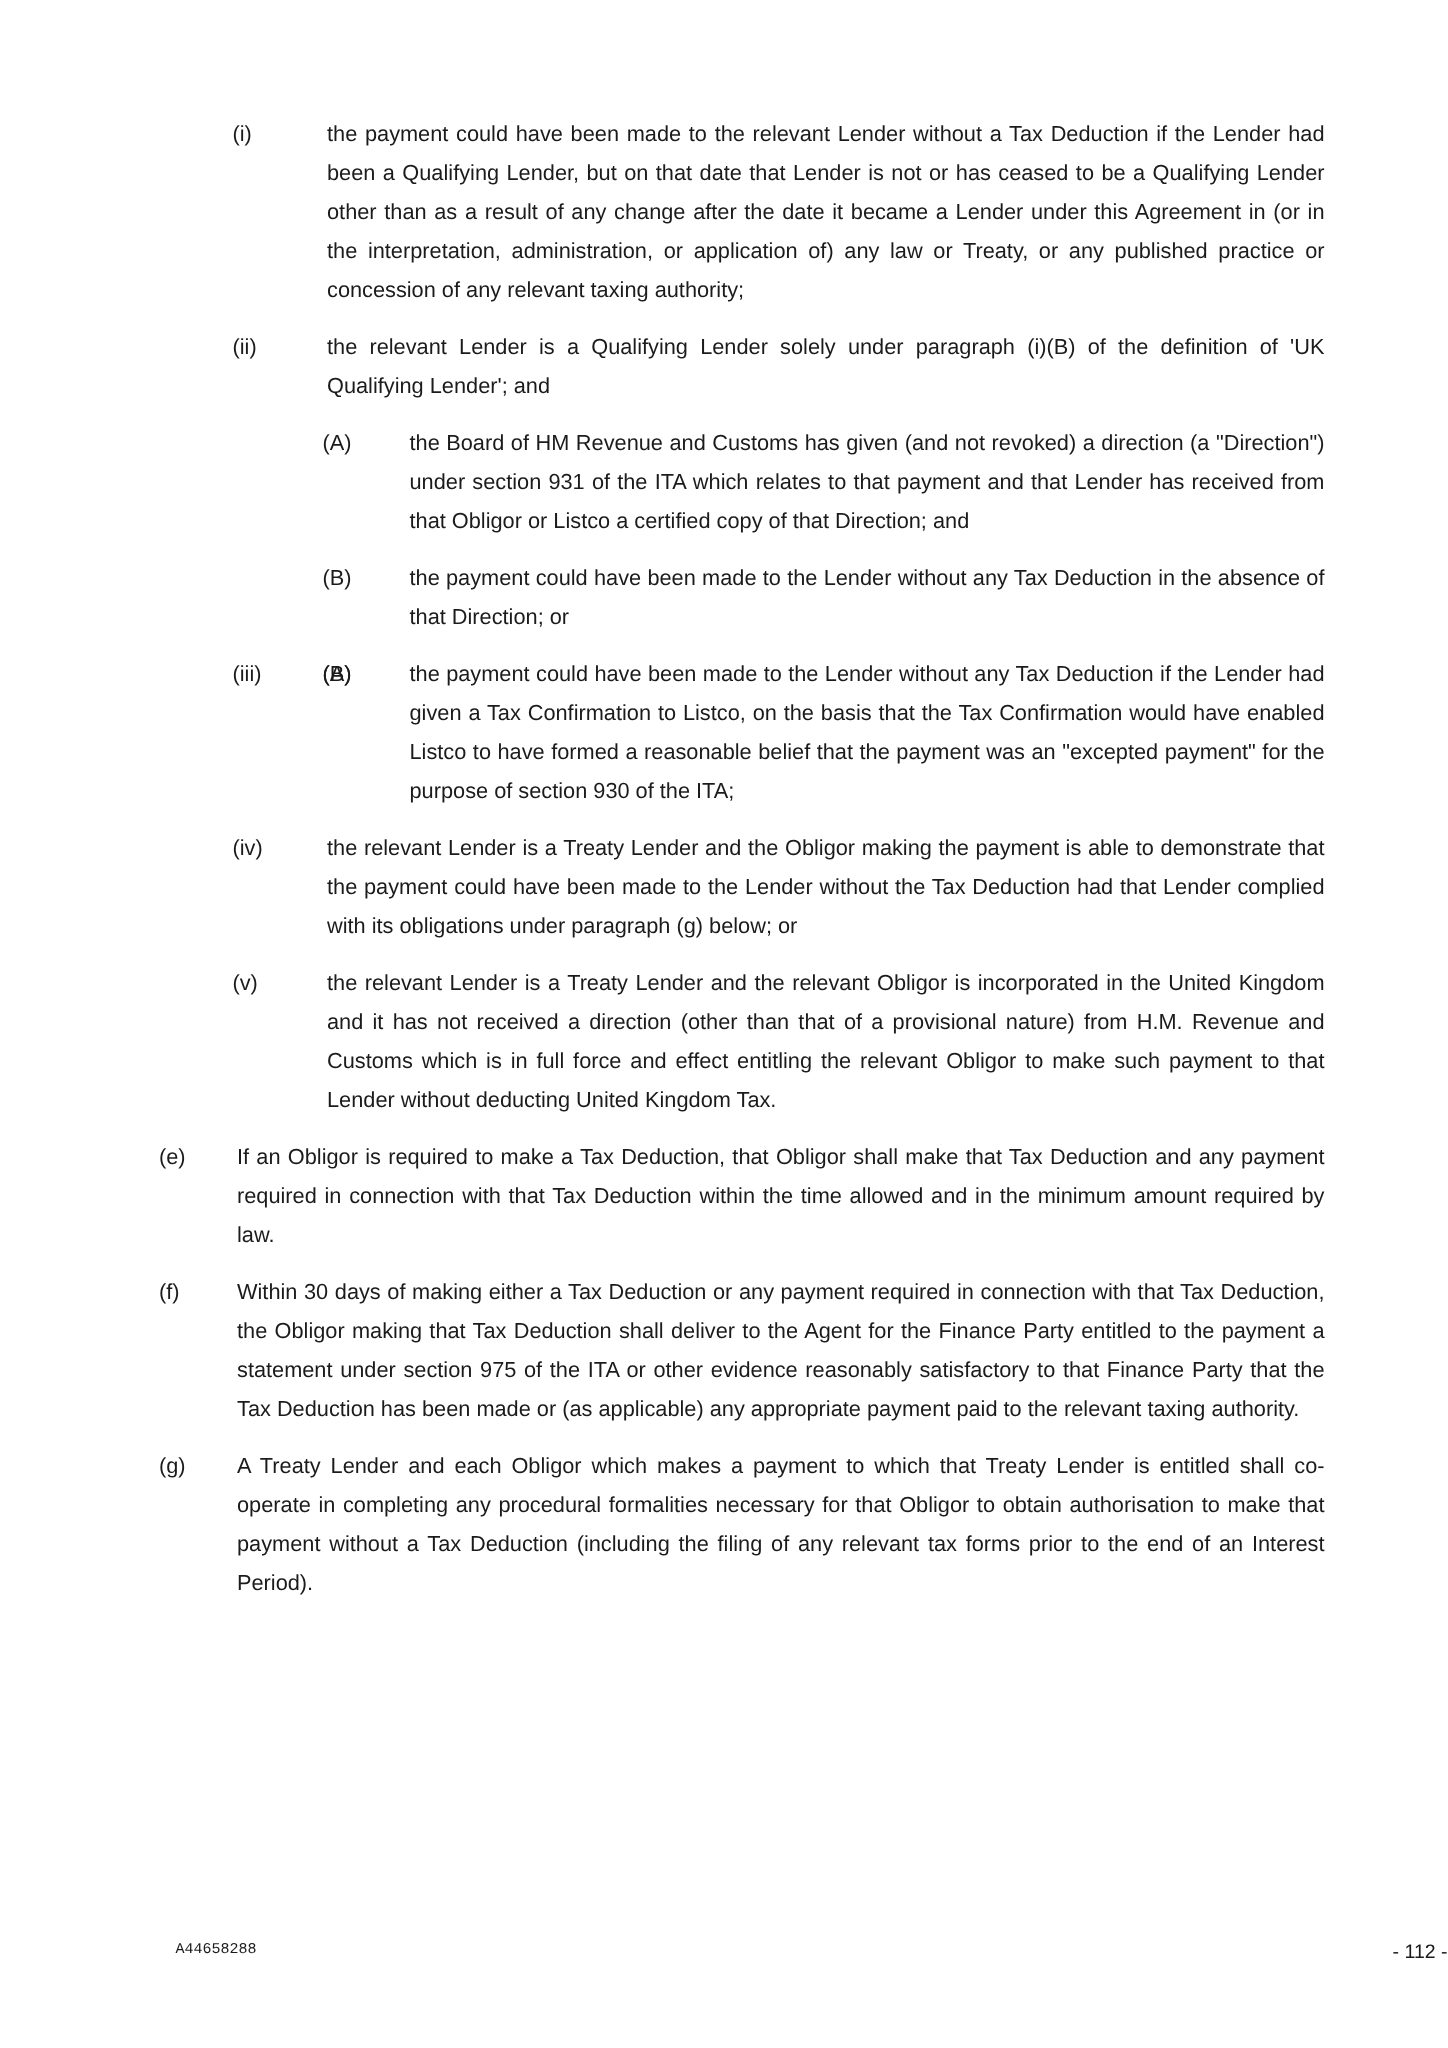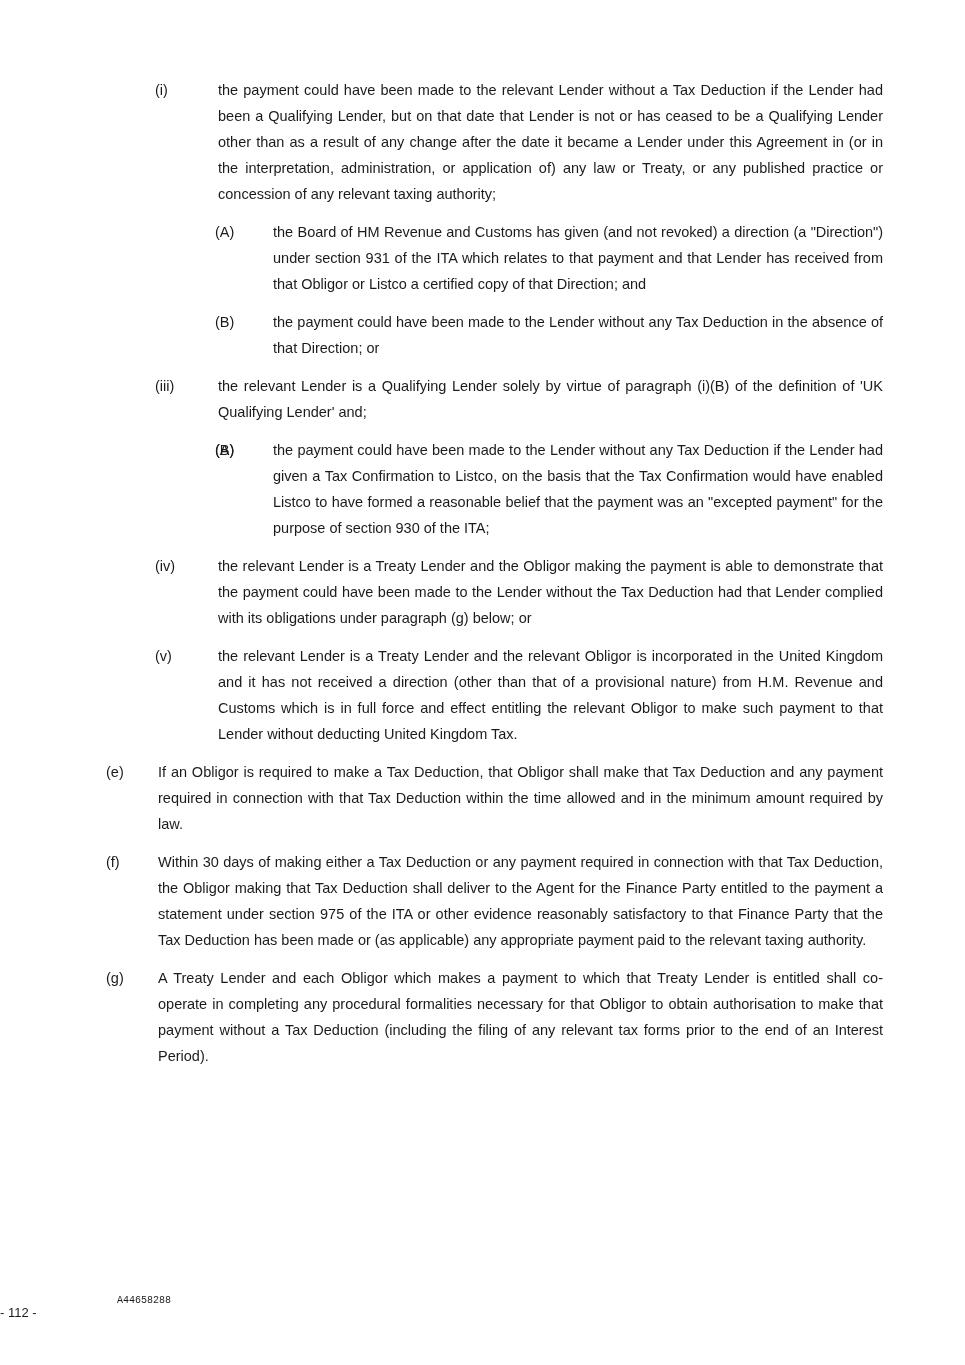--- a/index.html
+++ b/index.html
@@ -46,51 +46,53 @@
     top: 1292px;
     font-size: 10px;
     line-height: 18px;
     font-family: Liberation Mono, monospace;
   }
   .footer-page {
     position: absolute;
     left: 0;
     width: 100%;
     top: 1292px;
-    text-align: left;
+    text-align: right;
     font-size: 13px;
     line-height: 18px;
-    margin-top: 12px;
   }
 </style>
 </head>
 <body>
 
 <div class="page">
   <div class="content">
 
     <div class="para lvl-roman">
       <span class="marker">(i)</span>
       <span>the payment could have been made to the relevant Lender without a Tax Deduction if the Lender had been a Qualifying Lender, but on that date that Lender is not or has ceased to be a Qualifying Lender other than as a result of any change after the date it became a Lender under this Agreement in (or in the interpretation, administration, or application of) any law or Treaty, or any published practice or concession of any relevant taxing authority;</span>
     </div>
 
+    <div class="para lvl-roman">
+      <span class="marker">(ii)</span>
+      <span>the relevant Lender is a Qualifying Lender solely under paragraph (i)(B) of the definition of 'UK Qualifying Lender'; and</span>
+    </div>
 
     <div class="para lvl-alpha">
       <span class="marker">(A)</span>
       <span>the Board of HM Revenue and Customs has given (and not revoked) a direction (a "Direction") under section 931 of the ITA which relates to that payment and that Lender has received from that Obligor or Listco a certified copy of that Direction; and</span>
     </div>
 
     <div class="para lvl-alpha">
       <span class="marker">(B)</span>
       <span>the payment could have been made to the Lender without any Tax Deduction in the absence of that Direction; or</span>
     </div>
 
     <div class="para lvl-roman">
       <span class="marker">(iii)</span>
-      <span>the relevant Lender is a Qualifying Lender solely by virtue of paragraph (i)(B) of the definition of 'UK Qualifying Lender' and;</span>
     </div>
 
     <div class="para lvl-alpha">
       <span class="marker">(A)</span>
     </div>
 
     <div class="para lvl-alpha">
       <span class="marker">(B)</span>
       <span>the payment could have been made to the Lender without any Tax Deduction if the Lender had given a Tax Confirmation to Listco, on the basis that the Tax Confirmation would have enabled Listco to have formed a reasonable belief that the payment was an "excepted payment" for the purpose of section 930 of the ITA;</span>
     </div>

